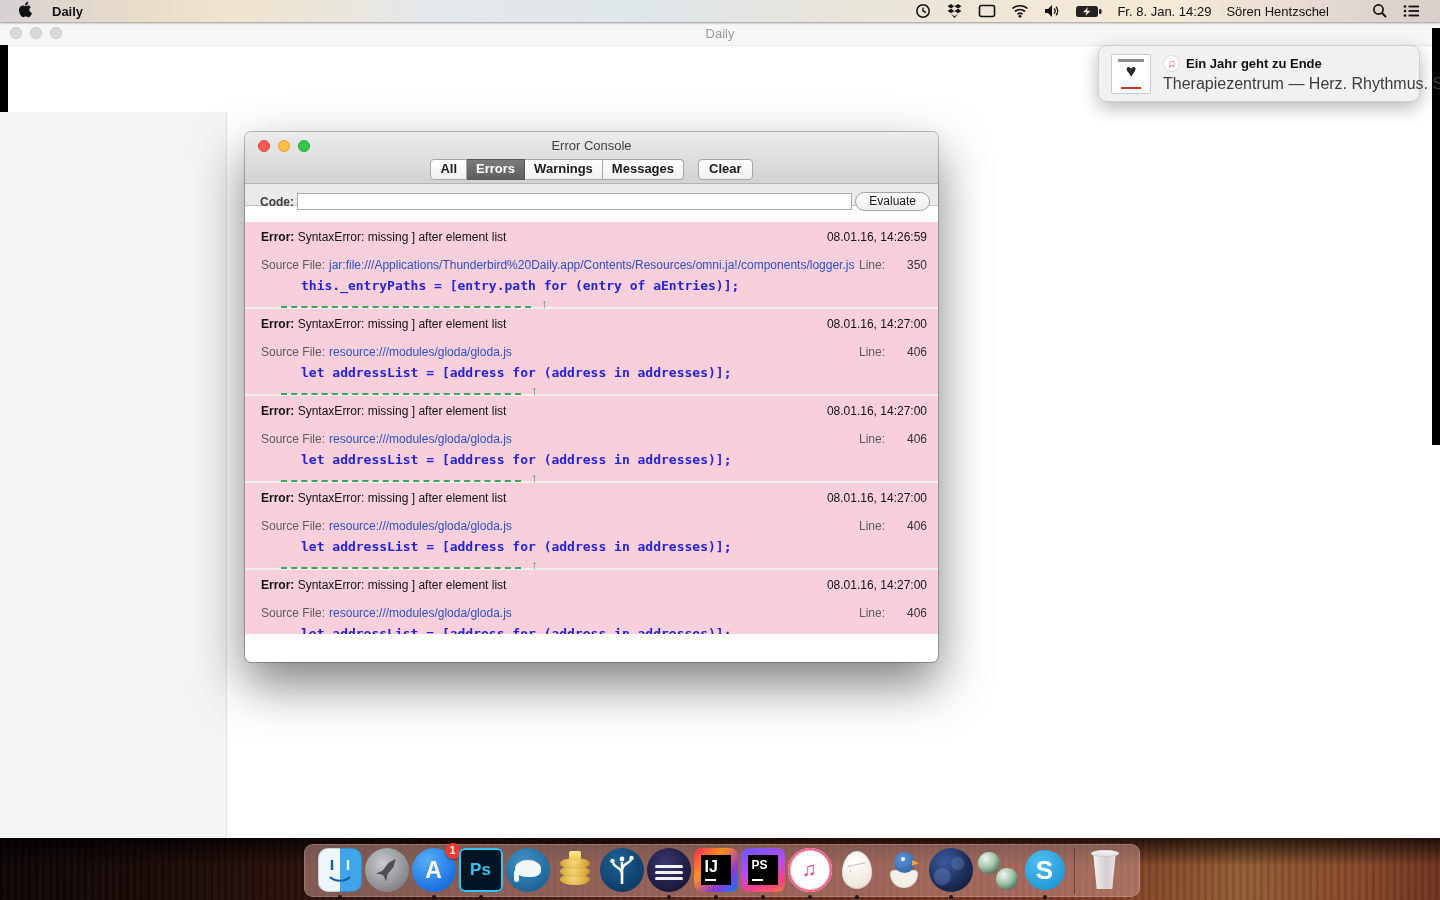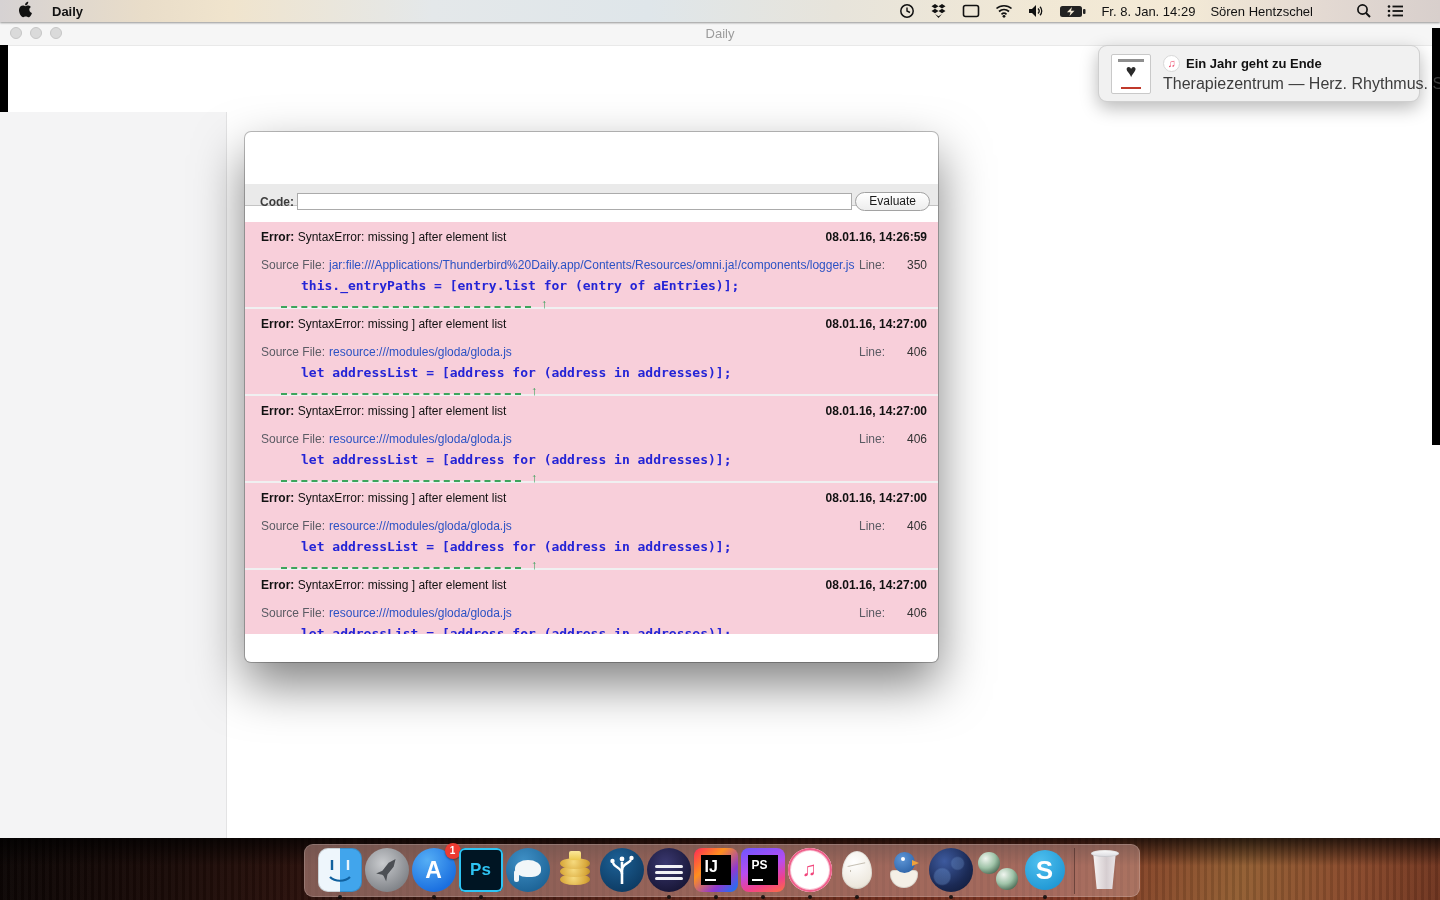--- a/index.html
+++ b/index.html
@@ -14,21 +14,21 @@
       repeating-linear-gradient(90deg, rgba(0,0,0,.10) 0 3px, rgba(255,255,255,.02) 3px 7px),
       linear-gradient(100deg,#0c0605 0%,#1a0b08 12%,#3a1710 30%,#5e2619 48%,#702e1e 62%,#7e3523 74%,#935f33 86%,#8a4a2c 94%,#6f3520 100%);}
 
   
   .menubar{position:absolute;left:0;top:0;width:1440px;height:22px;z-index:60;
     background:linear-gradient(90deg,#d6d2d3 0%,#e9ddc9 10%,#f0e4cd 16%,#e4e8ea 30%,#dfe6ea 45%,#e7e4db 58%,#f1e8d5 72%,#f4ead6 82%,#e3d9d2 92%,#d8cfcc 100%);
     box-shadow:0 1px 2px rgba(0,0,0,.40);
     display:flex;align-items:center;font-size:13px;color:#111;}
   .mb-left{display:flex;align-items:center;gap:20px;padding-left:18px;}
   .mb-appname{font-weight:bold;}
-  .mb-right{margin-left:auto;display:flex;align-items:center;gap:15px;padding-right:36px;}
+  .mb-right{margin-left:auto;display:flex;align-items:center;gap:15px;padding-right:20px;}
   .mb-right svg{display:block;}
   .mb-text{white-space:nowrap;}
   .mb-gap{margin-left:28px;}
 
   
   .daily-titlebar{position:absolute;left:0;top:22px;width:1440px;height:23px;background:#f6f6f6;
     border-bottom:1px solid #e9e9e9;z-index:5;}
   .daily-title{position:absolute;left:0;right:0;top:4px;text-align:center;font-size:13px;color:#9c9c9c;}
   .gray-light{position:absolute;top:5px;width:12px;height:12px;border-radius:50%;
     background:#dadada;border:1px solid #c6c6c6;box-sizing:border-box;}
@@ -81,21 +81,21 @@
   .code-label{position:absolute;left:15px;top:11px;font-size:12px;font-weight:bold;color:#3d3d3d;}
   .code-input{position:absolute;left:52px;top:9px;width:555px;height:17px;box-sizing:border-box;
     border:1px solid #ababab;background:#fff;font-size:12px;padding:0 4px;outline:none;}
   .btn-evaluate{position:absolute;right:8px;top:8px;height:19px;padding:0 13px;font-size:12px;color:#1a1a1a;
     background:linear-gradient(#ffffff,#ededed);border:1px solid #a2a2a2;border-radius:10px;line-height:17px;}
   .entries{position:absolute;left:0;top:90px;width:100%;height:412px;background:#404040;overflow:hidden;}
   .entry{height:87px;box-sizing:border-box;background:#f8cfda;border-bottom:2px solid #f0f0f1;
     padding:7px 11px 0 16px;font-size:12px;color:#111;}
   .e-row1{display:flex;justify-content:space-between;line-height:16px;}
   .e-lbl{font-weight:bold;}
-  .e-time{font-weight:bold;white-space:nowrap;}
+  .e-time{font-weight:normal;white-space:nowrap;}
   .e-row2{display:flex;justify-content:space-between;line-height:16px;margin-top:12px;}
   .e-srclabel,.e-linelabel{color:#5b5b64;}
   .e-link{color:#2b52c4;text-decoration:none;margin-left:4px;}
   .e-lineval{color:#333;margin-left:16px;min-width:26px;text-align:right;display:inline-block;}
   .e-code{margin:5px 0 0 40px;font-family:"DejaVu Sans Mono",monospace;font-weight:bold;
     font-size:13px;color:#2424d6;white-space:pre;}
   .e-dashrow{display:flex;align-items:flex-end;margin:7px 0 0 20px;}
   .e-dashes{width:250px;border-top:2px dashed #3ca55c;}
   .e-arrow{color:#2f9e52;font-weight:bold;font-size:13px;line-height:8px;margin-left:10px;}
   .filterbar{position:absolute;left:0;bottom:0;width:100%;height:28px;
@@ -295,39 +295,54 @@
     <div class="noti-body">
       <div class="noti-titlerow">
         <span class="noti-itunes"></span>
         <span class="noti-title">Ein Jahr geht zu Ende</span>
       </div>
       <div class="noti-sub">Therapiezentrum — Herz. Rhythmus. Störung.</div>
     </div>
   </div>
 
   <div class="console">
+    <div class="con-header">
+      <div class="tl tl-red"></div>
+      <div class="tl tl-yellow"></div>
+      <div class="tl tl-green"></div>
+      <div class="con-title">Error Console</div>
+      <div class="tabsrow">
+        <div class="seg">
+          <button class="tab">All</button>
+          <button class="tab selected">Errors</button>
+          <button class="tab">Warnings</button>
+          <button class="tab">Messages</button>
+        </div>
+        <button class="btn-clear">Clear</button>
+      </div>
+    </div>
 
     <div class="coderow">
       <span class="code-label">Code:</span>
       <input class="code-input" type="text" style="">
       <button class="btn-evaluate">Evaluate</button>
     </div>
 
     <div class="entries">
 
       <div class="entry">
         <div class="e-row1">
           <span><span class="e-lbl">Error:</span> <span>SyntaxError: missing ] after element list</span></span>
           <span class="e-time">08.01.16, 14:26:59</span>
         </div>
         <div class="e-row2">
           <span><span class="e-srclabel">Source File:</span><a href="#" class="e-link">jar:file:///Applications/Thunderbird%20Daily.app/Contents/Resources/omni.ja!/components/logger.js</a></span>
           <span><span class="e-linelabel">Line:</span><span class="e-lineval">350</span></span>
         </div>
-        <div class="e-code">this._entryPaths = [entry.list for (entry of aEntries)];</div>
+        <div class="e-code">this._entryPaths = [entry.path for (entry of aEntries)];</div>
         <div class="e-dashrow">
             <div class="e-dashes"></div>
             <span class="e-arrow">↑</span>
           </div>
       </div>
 
       <div class="entry">
         <div class="e-row1">
           <span><span class="e-lbl">Error:</span> <span>SyntaxError: missing ] after element list</span></span>
           <span class="e-time">08.01.16, 14:27:00</span>

